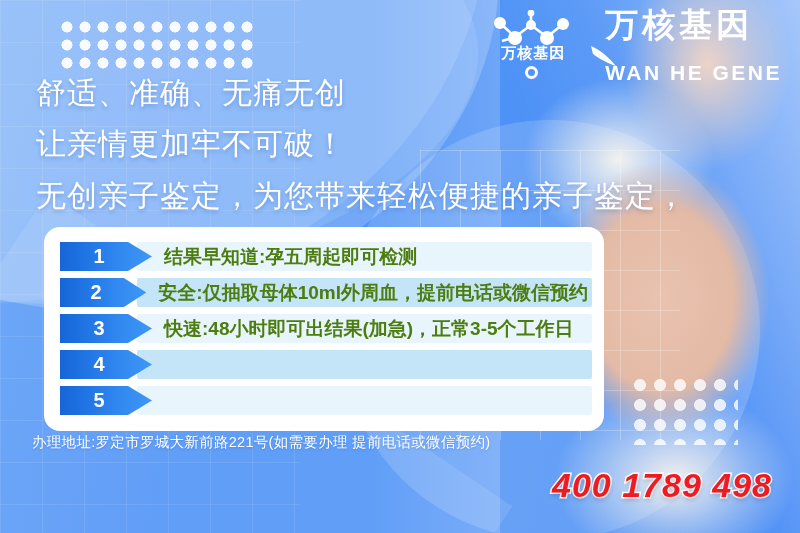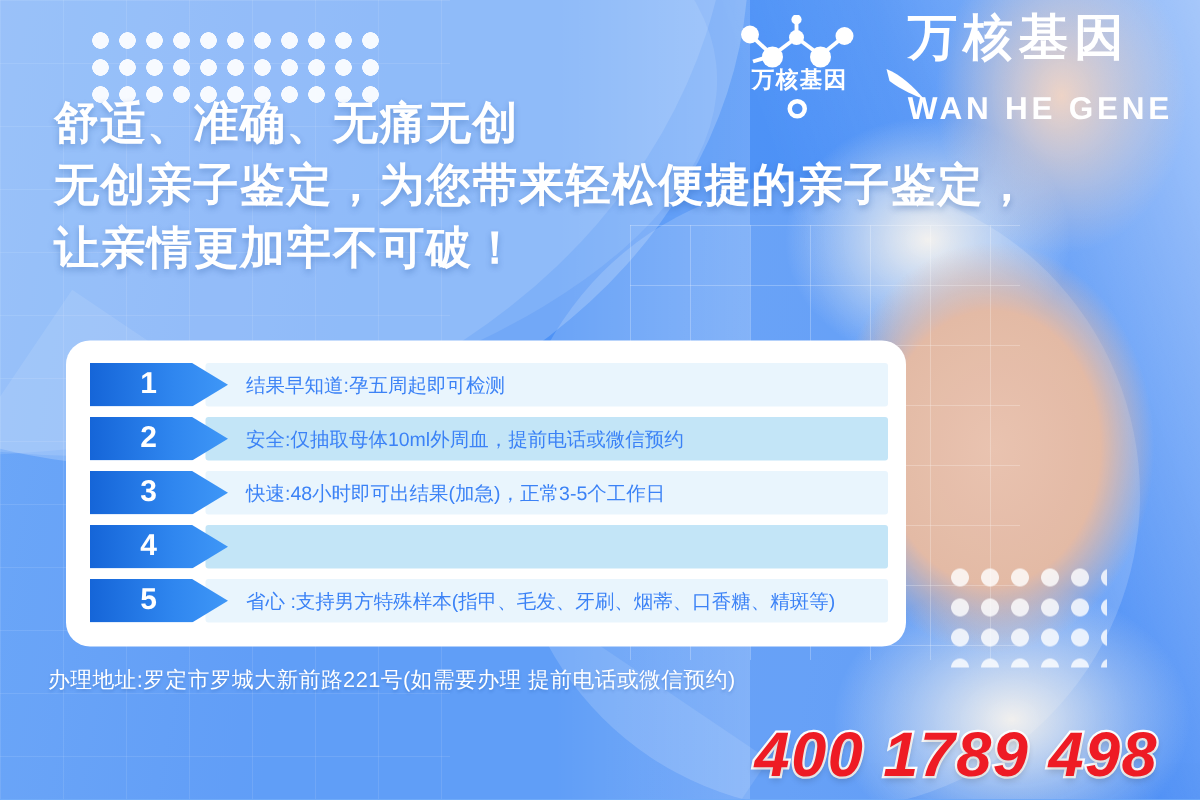--- a/index.html
+++ b/index.html
@@ -92,23 +92,24 @@
     border:3.5px solid #fff;box-sizing:border-box;
   }
   .logo-words{display:flex;flex-direction:column;line-height:1;}
   .logo-cn{color:#fff;font-size:33px;font-weight:bold;letter-spacing:4px;}
   .logo-en{color:#fff;font-size:21px;font-weight:bold;letter-spacing:2.5px;margin-top:21px;}
   .logo-swish{position:absolute;right:163px;top:36px;}
 
   
   .headline{position:absolute;left:36px;top:62px;}
   .headline div{
-    color:#fff;font-weight:bold;font-size:30px;line-height:1.38;
+    color:#fff;font-weight:normal;font-size:30px;line-height:1.38;
     letter-spacing:1px;text-shadow:0 2px 4px rgba(20,70,150,.30);
     white-space:nowrap;
+    margin-top:10px;
   }
 
   
   .card{
     position:absolute;left:44px;top:227px;width:560px;height:204px;
     background:#fff;border-radius:16px;
   }
   .rows{position:absolute;left:16px;top:13px;width:528px;}
   .row{position:relative;height:33px;margin-bottom:3px;display:flex;align-items:center;}
   .row .stripe{
@@ -119,32 +120,32 @@
   .badge{
     position:relative;z-index:2;width:92px;height:29px;
     background:linear-gradient(to right,#1565d8 0%,#2f86ef 60%,#3f97f7 100%);
     clip-path:polygon(0 0, 74% 0, 100% 50%, 74% 100%, 0 100%);
     display:flex;align-items:center;justify-content:center;
     color:#fff;font-size:20px;font-weight:bold;
     padding-right:14px;box-sizing:border-box;
   }
   .row-text{
     position:relative;z-index:2;margin-left:12px;
-    color:#3b82f6;font-size:13px;font-weight:400;white-space:nowrap;
+    color:#4d7c0f;font-size:19px;font-weight:700;white-space:nowrap;
   }
 
   
   .addr{
-    position:absolute;left:32px;top:444px;
+    position:absolute;left:32px;top:433px;
     color:#fff;font-size:14.5px;letter-spacing:.3px;white-space:nowrap;
     text-shadow:0 1px 2px rgba(20,70,150,.25);
   }
   .phone{
-    position:absolute;right:28px;bottom:6px;
-    font-size:42px;font-weight:bold;font-style:italic;letter-spacing:1px;
+    position:absolute;right:28px;bottom:28px;
+    font-size:34px;font-weight:bold;font-style:italic;letter-spacing:1px;
     color:#ee1b24;
     -webkit-text-stroke:3px #fff;
     paint-order:stroke fill;
     text-shadow:0 3px 5px rgba(0,0,0,.18);
   }
 </style>
 </head>
 <body>
 
 <div class="poster">
@@ -188,22 +189,22 @@
       <path d="M2 2 C 12 6, 20 14, 27 22 C 21 20, 12 16, 4 10 Z" fill="#ffffff"></path>
     </svg>
     <div class="logo-words">
       <span class="logo-cn">万核基因</span>
       <span class="logo-en">WAN HE GENE</span>
     </div>
   </div>
 
   <div class="headline">
     <div>舒适、准确、无痛无创</div>
+    <div>让亲情更加牢不可破！</div>
     <div>无创亲子鉴定，为您带来轻松便捷的亲子鉴定，</div>
-    <div>让亲情更加牢不可破！</div>
   </div>
 
   <div class="card">
     <div class="rows" id="features-list">
         <div class="row odd">
           <div class="stripe"></div>
           <div class="badge">1</div>
           <div class="row-text">结果早知道:孕五周起即可检测</div>
         </div>
         <div class="row even">
@@ -216,21 +217,20 @@
           <div class="badge">3</div>
           <div class="row-text">快速:48小时即可出结果(加急)，正常3-5个工作日</div>
         </div>
         <div class="row even">
           <div class="stripe"></div>
           <div class="badge">4</div>
         </div>
         <div class="row odd">
           <div class="stripe"></div>
           <div class="badge">5</div>
-          <div class="row-text">省心 :支持男方特殊样本(指甲、毛发、牙刷、烟蒂、口香糖、精斑等)</div>
         </div>
       </div>
   </div>
 
   <div class="addr">办理地址:罗定市罗城大新前路221号(如需要办理 提前电话或微信预约)</div>
   <div class="phone">400 1789 498</div>
 
 </div>
 
 </body></html>

